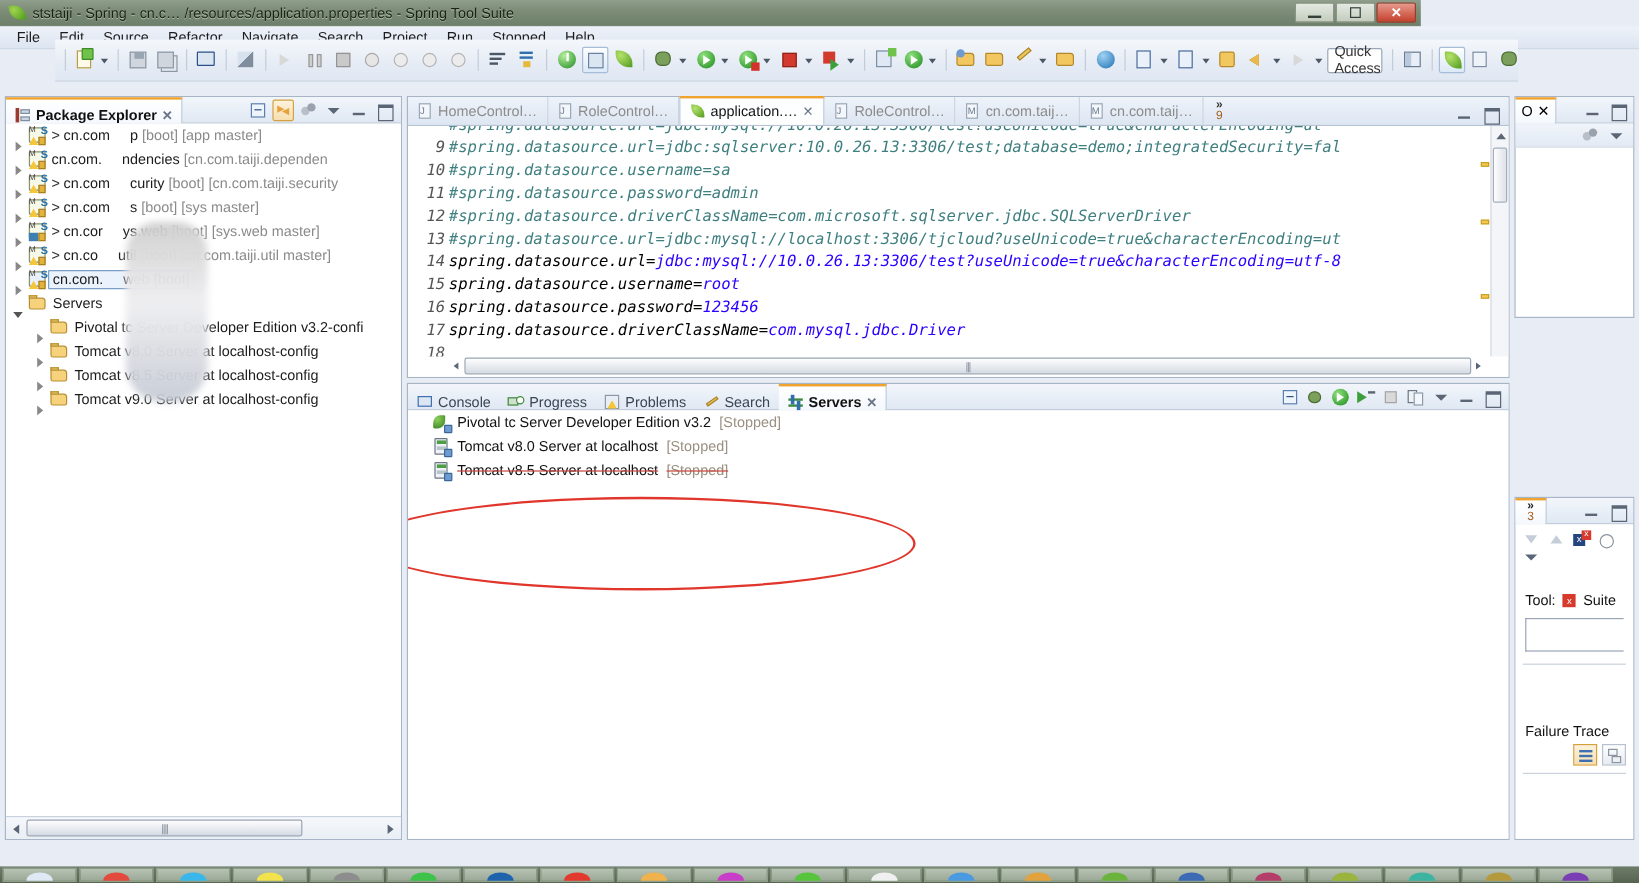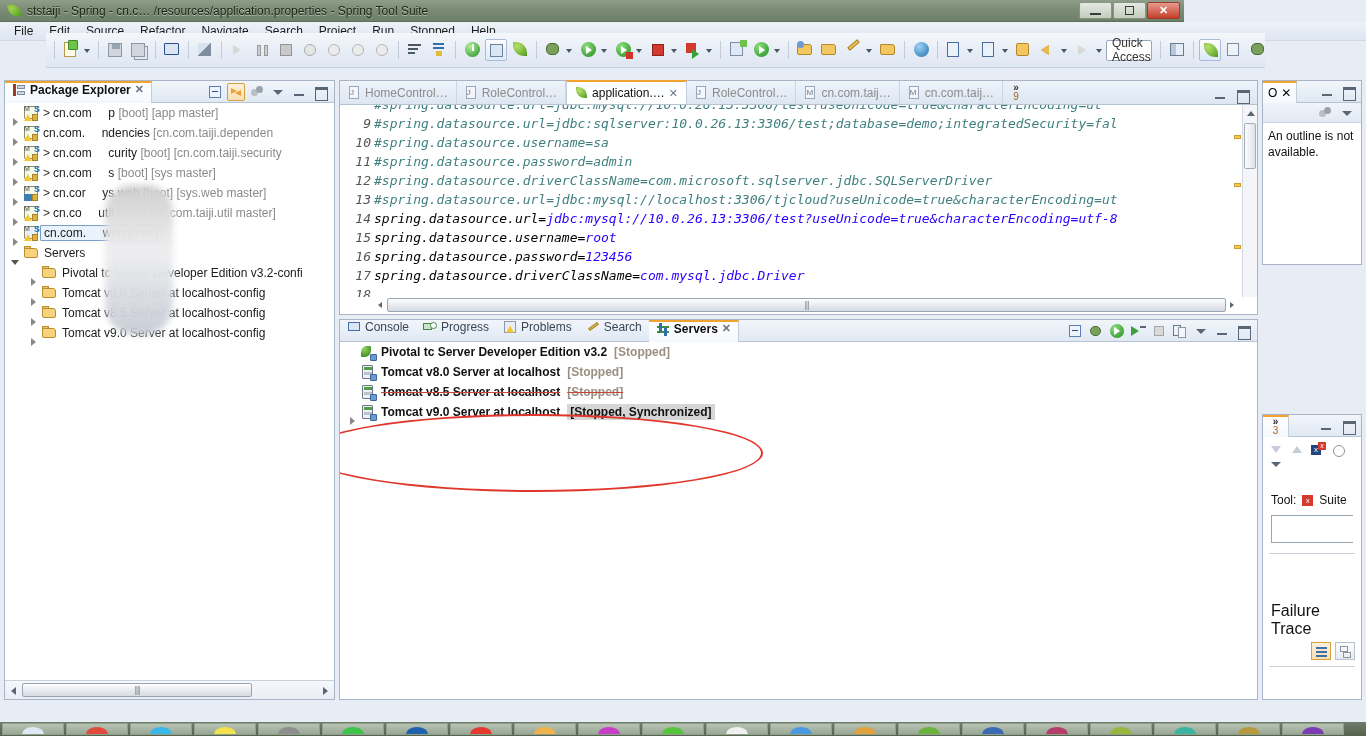--- a/index.html
+++ b/index.html
@@ -100,21 +100,21 @@
   .ic-bluedoc{left:4px;top:3px;width:12px;height:15px;background:#eaf1fa;border:1px solid #4a6c9b;}
   .ic-tree{left:4px;top:4px;width:13px;height:13px;background:#dbe6f3;border:1px solid #6d82a0;}
 
   
   .panel{ position:absolute; background:#fff; border:1px solid #a7b5c6;}
   .panel-tabbar{
     height:22px;background:linear-gradient(to bottom,#f2f6fb,#e0e8f3);
     border-bottom:1px solid #b6c3d3; display:flex;align-items:center;position:relative;
   }
   .vtab{
-    display:flex;align-items:flex-start;height:22px;padding:0 7px;font-size:12px;color:#3a4654;gap:4px;
+    display:flex;align-items:flex-end;height:22px;padding:0 7px;font-size:12px;color:#3a4654;gap:4px;
   }
   .vtab.active{
     background:linear-gradient(to bottom,#ffffff,#f4f8fd);
     border-top:2px solid #f0a32e; color:#111; font-weight:bold;
     border-right:1px solid #c3cedd;
   }
   .vtab .closex{ font-size:11px;color:#6a7686; }
   .pt-tools{ margin-left:auto;display:flex;align-items:center;gap:3px;padding-right:5px;}
   .ptb{ width:18px;height:18px;position:relative;border-radius:2px;}
   .ptb.on{ border:1px solid #d6a03d; background:linear-gradient(to bottom,#fdf2dc,#f7dfb0);}
@@ -200,21 +200,21 @@
   .ed-marker{position:absolute;right:16px;width:7px;height:4px;background:#f2c94c;border:1px solid #c7a02c;}
   .ed-hscroll{position:absolute;left:34px;right:18px;bottom:2px;height:15px;display:flex;align-items:center;}
   .ed-hs-thumb{flex:1 1 auto;height:14px;background:linear-gradient(to bottom,#fdfdfe,#d5dbe3);border:1px solid #9aa5b3;border-radius:2px;display:flex;align-items:center;justify-content:center;font-size:9px;color:#8b93a0;letter-spacing:-1px;}
   .ed-hs-a{width:13px;height:14px;position:relative;flex:0 0 auto;}
   .ed-hs-a.l:after{content:"";position:absolute;left:4px;top:4px;border-top:3.5px solid transparent;border-bottom:3.5px solid transparent;border-right:4.5px solid #5a6675;}
   .ed-hs-a.r:after{content:"";position:absolute;left:4px;top:4px;border-top:3.5px solid transparent;border-bottom:3.5px solid transparent;border-left:4.5px solid #5a6675;}
 
   
   #servers{ left:339px; top:319px; width:919px; height:381px; }
   .sv-body{position:absolute;left:0;top:22px;right:0;bottom:0;background:#fff;overflow:hidden;}
-  .srow{height:20px;display:flex;align-items:center;font-size:12px;color:#111;padding-left:6px;white-space:nowrap;font-weight:bold;}
+  .srow{height:20px;display:flex;align-items:center;font-size:12px;color:#111;padding-left:6px;white-space:nowrap;}
   .sicon{width:16px;height:16px;position:relative;flex:0 0 auto;margin-right:5px;}
   .sicon .srv{position:absolute;left:2px;top:1px;width:11px;height:14px;background:#eef2f6;border:1px solid #6b7785;border-radius:1px;}
   .sicon .srv:before{content:"";position:absolute;left:1px;top:1px;width:8px;height:3px;background:#4f9e46;}
   .sicon .srv:after{content:"";position:absolute;left:1px;top:6px;width:8px;height:3px;background:#b9c3cd;}
   .sicon .badge{position:absolute;right:-1px;bottom:-1px;width:7px;height:7px;background:#6d9ad1;border:1px solid #3b6697;border-radius:1px;}
   .sicon.pivotal .p1{position:absolute;left:1px;top:2px;width:10px;height:11px;background:radial-gradient(circle at 35% 30%,#8ed05a,#2f7a1e);border-radius:60% 10% 60% 10%;}
   .strike{ text-decoration:line-through; text-decoration-color:#c9453a;}
   .sstatus{ color:#9a8f80; margin-left:7px; }
   .sstatus.hl{ background:#d6d6d6; color:#111; padding:1px 3px; }
   .red-ellipse{
@@ -244,21 +244,21 @@
   .ju-x .r{position:absolute;right:0;top:0;width:8px;height:8px;background:#d63a2c;color:#fff;font-size:7px;text-align:center;line-height:8px;}
   .ju-ban{width:15px;height:15px;position:relative;}
   .ju-ban:after{content:"";position:absolute;left:1px;top:3px;width:10px;height:10px;border:1.5px solid #8b949f;border-radius:50%;}
   .ju-row2{padding:2px 6px;}
   .ju-chev{width:15px;height:12px;position:relative;}
   .ju-chev:after{content:"";position:absolute;left:2px;top:3px;border-left:5px solid transparent;border-right:5px solid transparent;border-top:5px solid #5a6675;}
   .ju-runs{display:flex;align-items:center;gap:6px;padding:20px 8px 0 8px;font-size:12px;}
   .ju-errico{width:11px;height:11px;background:#d63a2c;color:#fff;font-size:8px;text-align:center;line-height:11px;}
   .ju-bar{margin:8px 8px 0 8px;height:28px;border:1px solid #9aa5b3;border-right:none;background:#fff;}
   .ju-sep{margin:10px 6px 0 6px;height:1px;background:#c9d1db;}
-  .ju-ft{padding:48px 8px 0 8px;font-size:16px;}
+  .ju-ft{padding:48px 8px 0 8px;font-size:12px;}
   .ju-ftbtns{display:flex;justify-content:flex-end;gap:4px;padding:4px 6px 0 6px;}
   .ju-ftb{width:20px;height:18px;border:1px solid #b8c2cf;background:linear-gradient(to bottom,#fefefe,#e6ebf2);position:relative;}
   .ju-ftb.on{border:1px solid #d6a03d;background:linear-gradient(to bottom,#fdf2dc,#f7dfb0);}
   .ju-ftb .ln{position:absolute;left:4px;width:11px;height:1.6px;background:#3f6fae;}
   .ju-sepb{margin:6px 6px 0 6px;height:1px;background:#c9d1db;}
 
   
   .statusbar{
     position:absolute;left:0;top:702px;width:1366px;height:20px;
     background:linear-gradient(to bottom,#eef2f9,#dfe6f1);
@@ -785,29 +785,20 @@
           </div>
           <div class="srow">
             <span class="twisty"></span>
             <span class="sicon">
               <span class="srv"></span>
               <span class="badge"></span>
             </span>
             <span class="strike">Tomcat v8.5 Server at localhost</span>
             <span class="sstatus strike">[Stopped]</span>
           </div>
-          <div class="srow">
-            <span class="twisty closed"></span>
-            <span class="sicon">
-              <span class="srv"></span>
-              <span class="badge"></span>
-            </span>
-            <span>Tomcat v9.0 Server at localhost</span>
-            <span class="sstatus hl">[Stopped, Synchronized]</span>
-          </div>
         </div>
       <div class="red-ellipse"></div>
     </div>
   </div>
 
   <div class="panel" id="outline">
     <div class="ol-tabbar">
       <div class="ol-tab">
         <span>O</span>
         <span class="closex">✕</span>
@@ -817,21 +808,20 @@
         <div class="ptb max-g"></div>
       </div>
     </div>
     <div class="ol-sub">
       <div class="ptb">
         <span class="sq" style="left:3px;top:6px;width:7px;height:7px;background:#b9bfc7;border-radius:50%;"></span>
         <span class="sq" style="left:8px;top:3px;width:7px;height:7px;background:#9aa3ad;border-radius:50%;"></span>
       </div>
       <div class="ptb chev-d"></div>
     </div>
-    <div class="ol-body">An outline is not available.</div>
   </div>
 
   <div class="panel" id="junit">
     <div class="ju-tabbar">
       <div class="ju-ovf">
         <span style="line-height:8px;font-weight:bold;">»</span>
         <span style="line-height:9px;color:#a35f1e;">3</span>
       </div>
       <div class="ju-tools">
         <div class="ptb min-g"></div>

